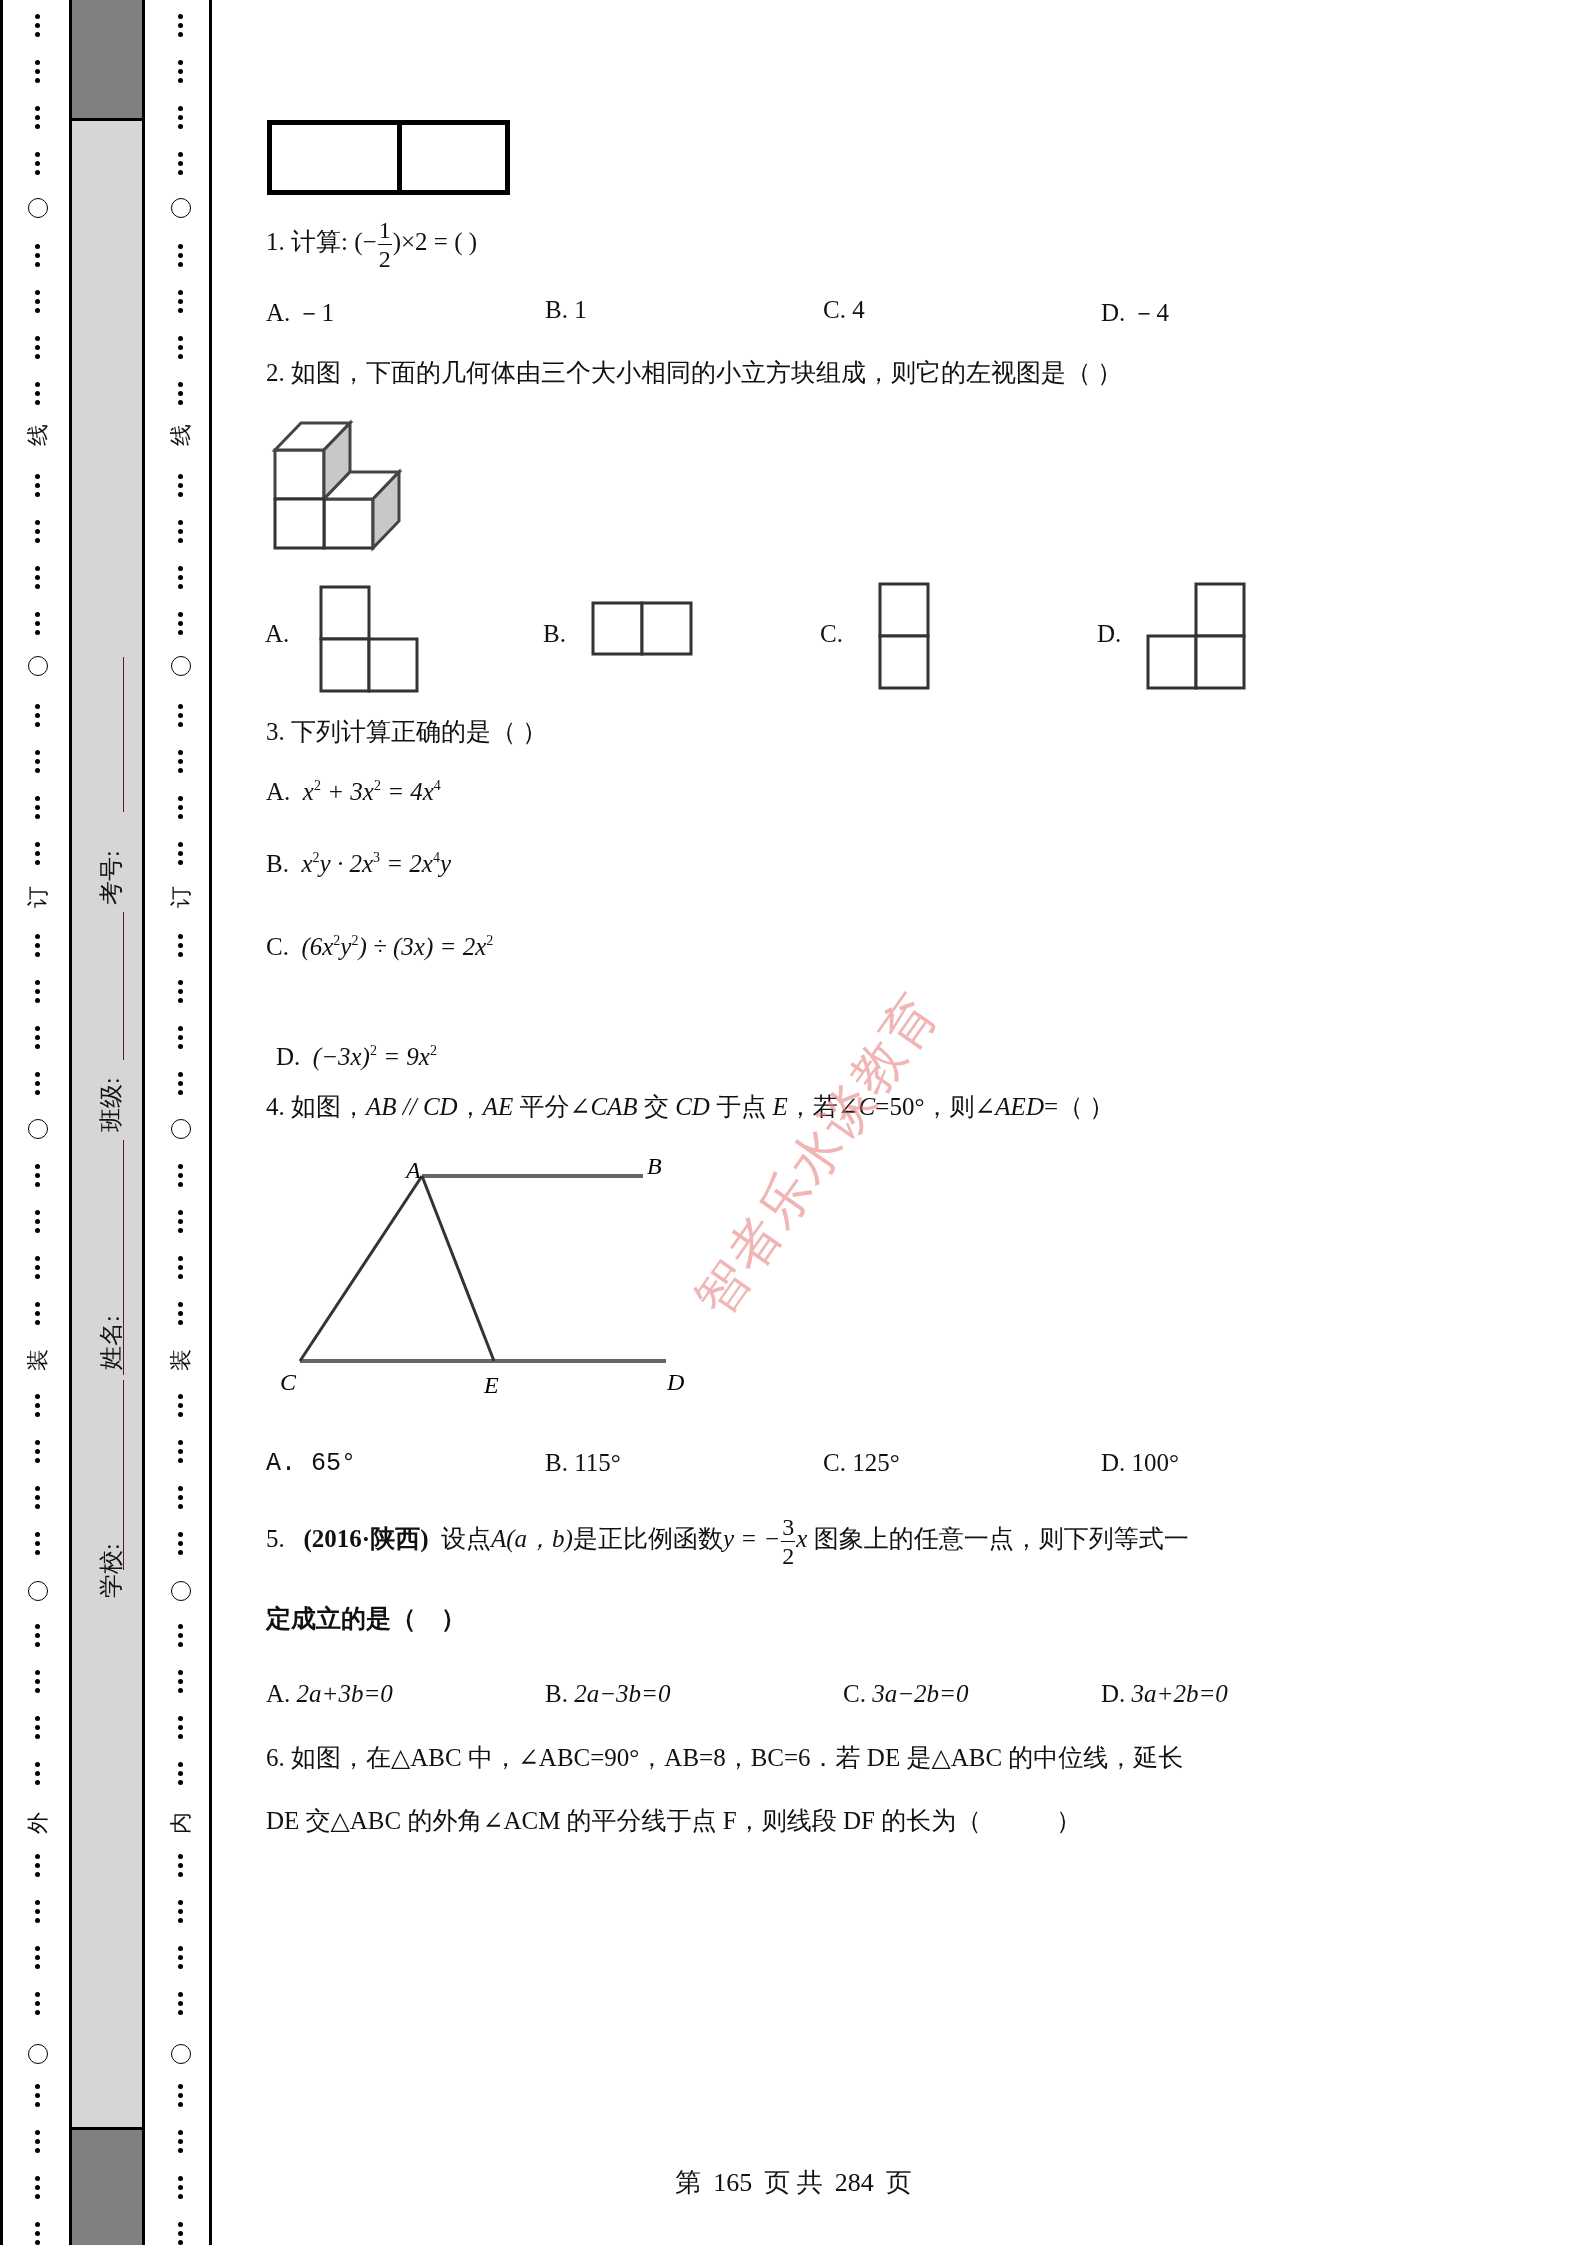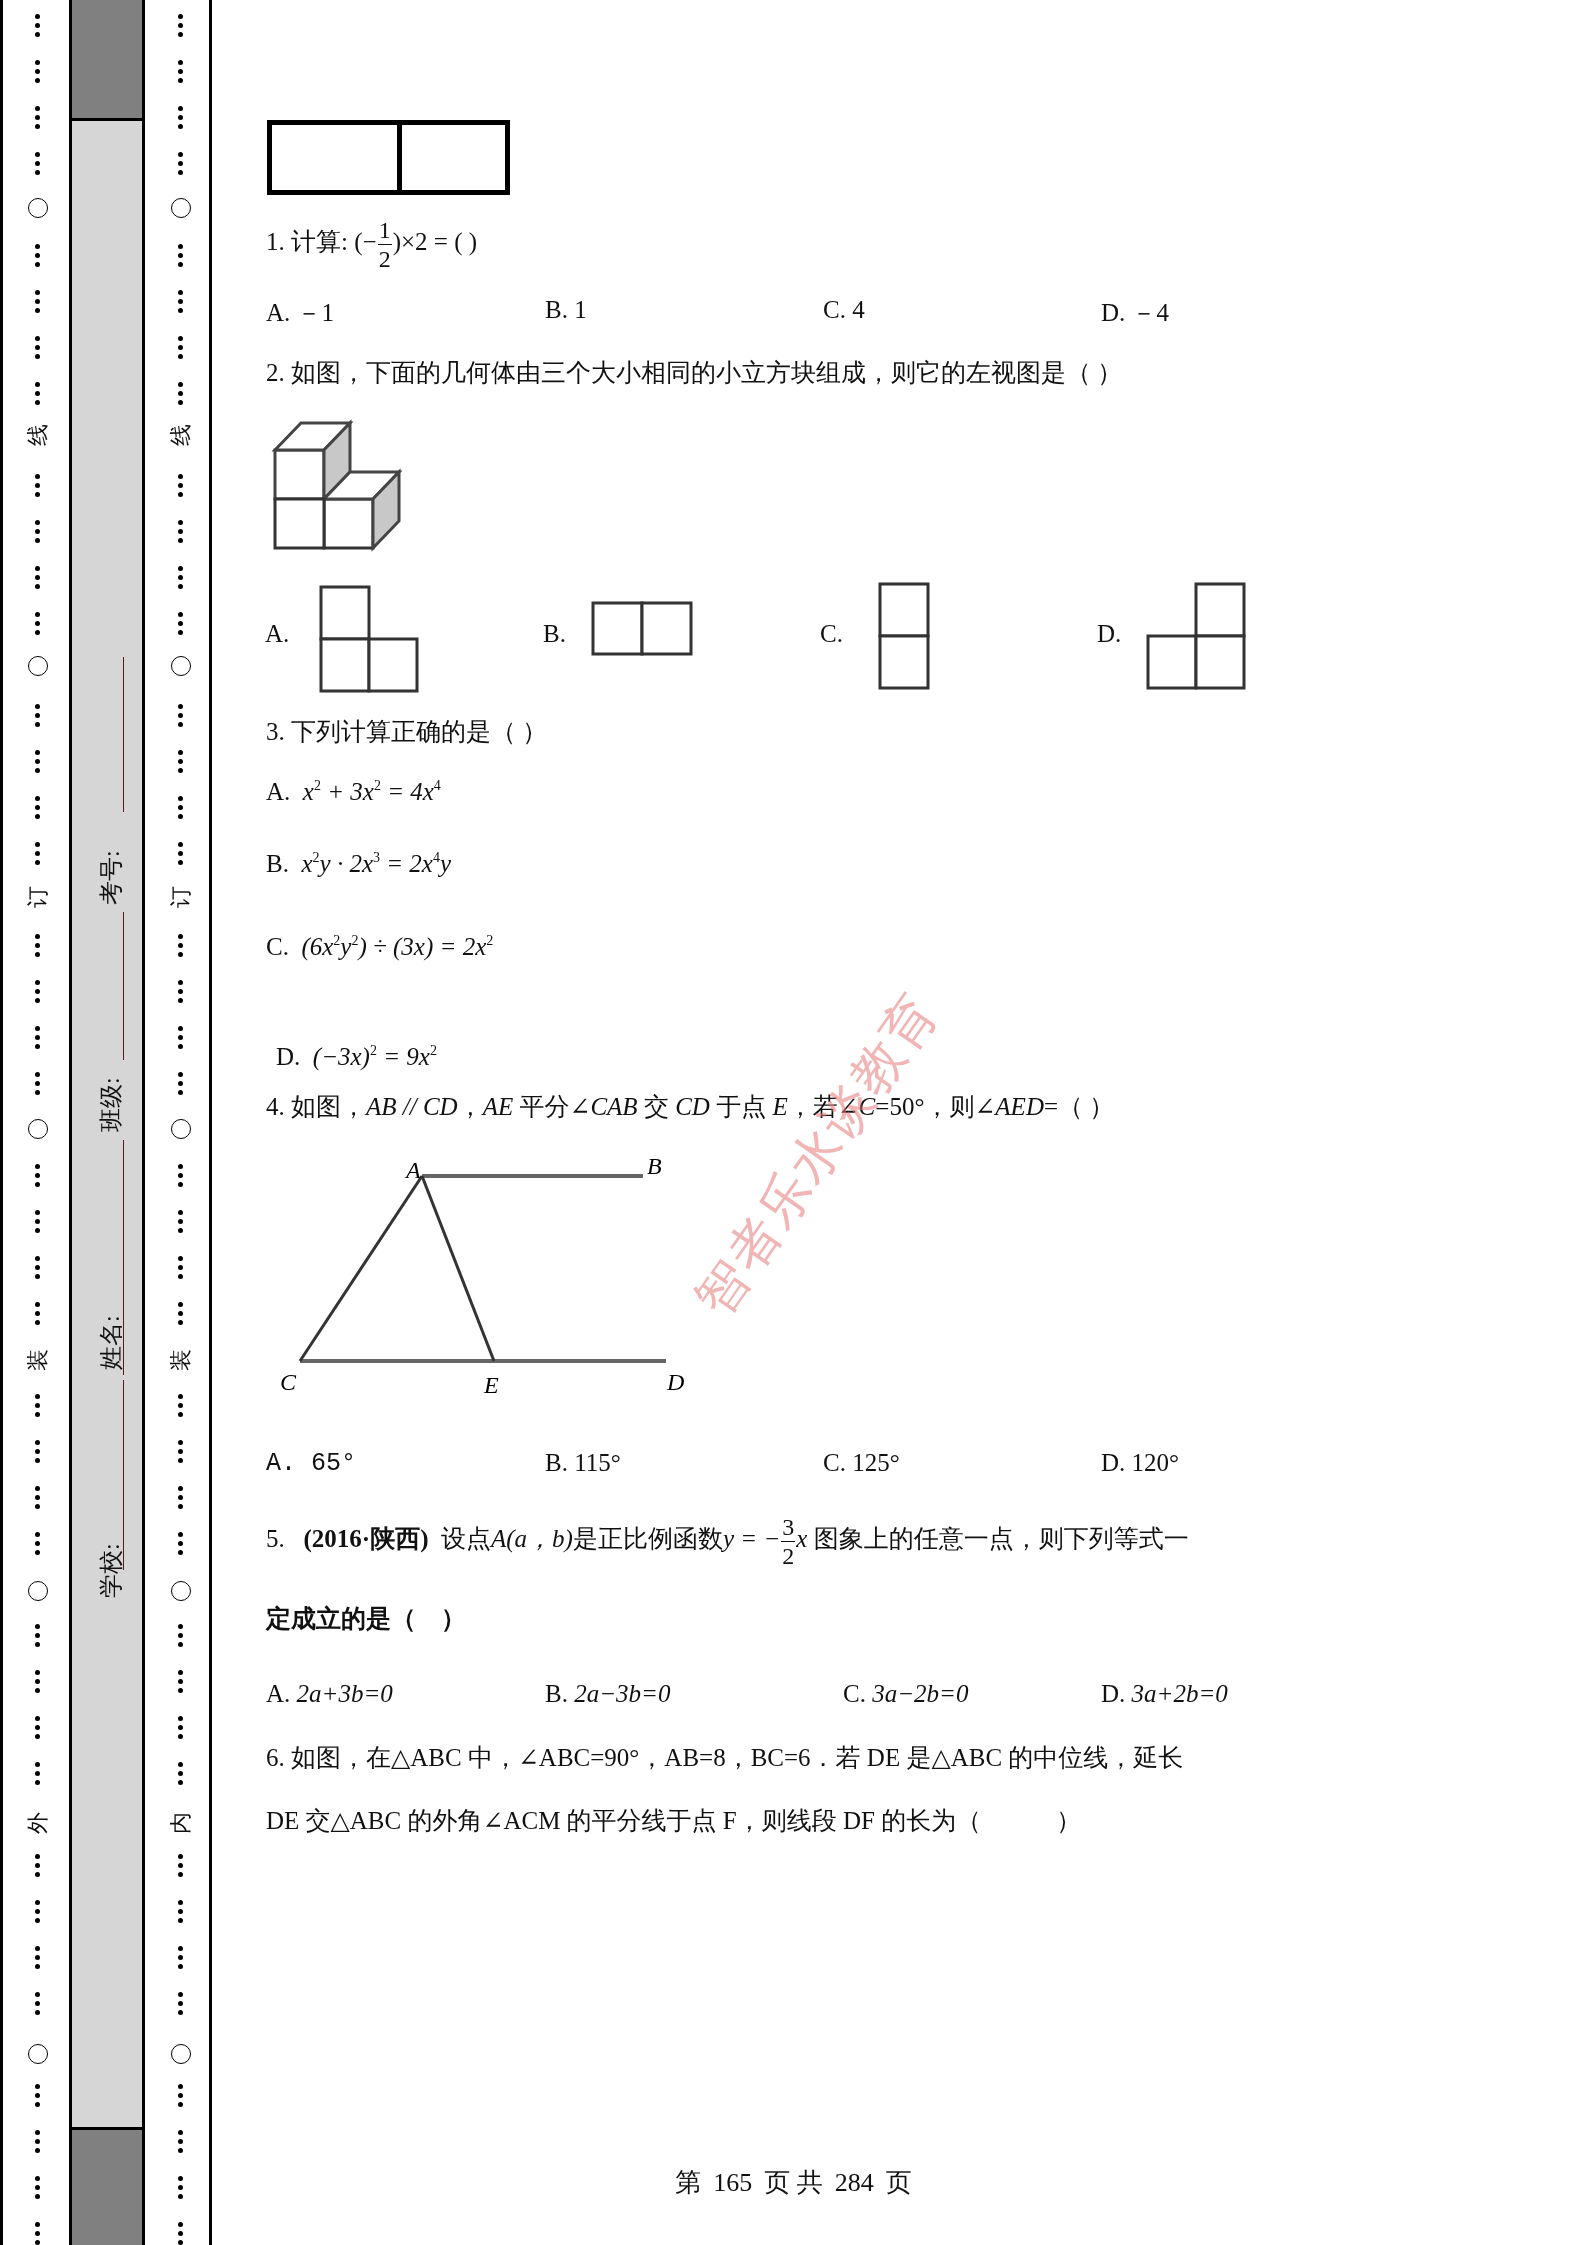--- a/index.html
+++ b/index.html
@@ -559,21 +559,21 @@
   <line x1="152" y1="26" x2="224" y2="211" stroke="#333" stroke-width="3"></line>
   <text x="136" y="28" font-size="24" font-style="italic" font-family="Liberation Serif, serif">A</text>
   <text x="377" y="24" font-size="24" font-style="italic" font-family="Liberation Serif, serif">B</text>
   <text x="10" y="240" font-size="24" font-style="italic" font-family="Liberation Serif, serif">C</text>
   <text x="214" y="243" font-size="24" font-style="italic" font-family="Liberation Serif, serif">E</text>
   <text x="397" y="240" font-size="24" font-style="italic" font-family="Liberation Serif, serif">D</text>
 </svg>
 <div class="abs opt" style="left:266px; top:1449px;font-family:Liberation Mono, monospace;"><span>A.</span> <span>65°</span></div>
 <div class="abs opt" style="left:545px; top:1449px;"><span>B.</span> <span>115°</span></div>
 <div class="abs opt" style="left:823px; top:1449px;"><span>C.</span> <span>125°</span></div>
-<div class="abs opt" style="left:1101px; top:1449px;"><span>D.</span> <span>120°</span></div>
+<div class="abs opt" style="left:1101px; top:1449px;"><span>D.</span> <span>100°</span></div>
 
 <div class="abs txt" style="left:266px; top:1515px;">
   <span>5.</span>&nbsp;&nbsp;
   <b>(2016·陕西)</b>&nbsp;
   <span>设点</span><span class="it">A</span><span class="it">(a，b)</span><span>是正比例函数</span><span class="it">y = −</span><span class="frac"><span class="num">3</span><span class="bar"></span><span class="den">2</span></span><span class="it">x</span>
   <span>图象上的任意一点，则下列等式一</span>
 </div>
 <div class="abs txt" style="left:266px; top:1603px;font-weight:bold;">定成立的是（　）</div>
 <div class="abs opt" style="left:266px; top:1680px;"><span>A.</span> <span class="it">2a+3b=0</span></div>
 <div class="abs opt" style="left:545px; top:1680px;text-align:right;"><span>B.</span> <span class="it">2a−3b=0</span></div>

